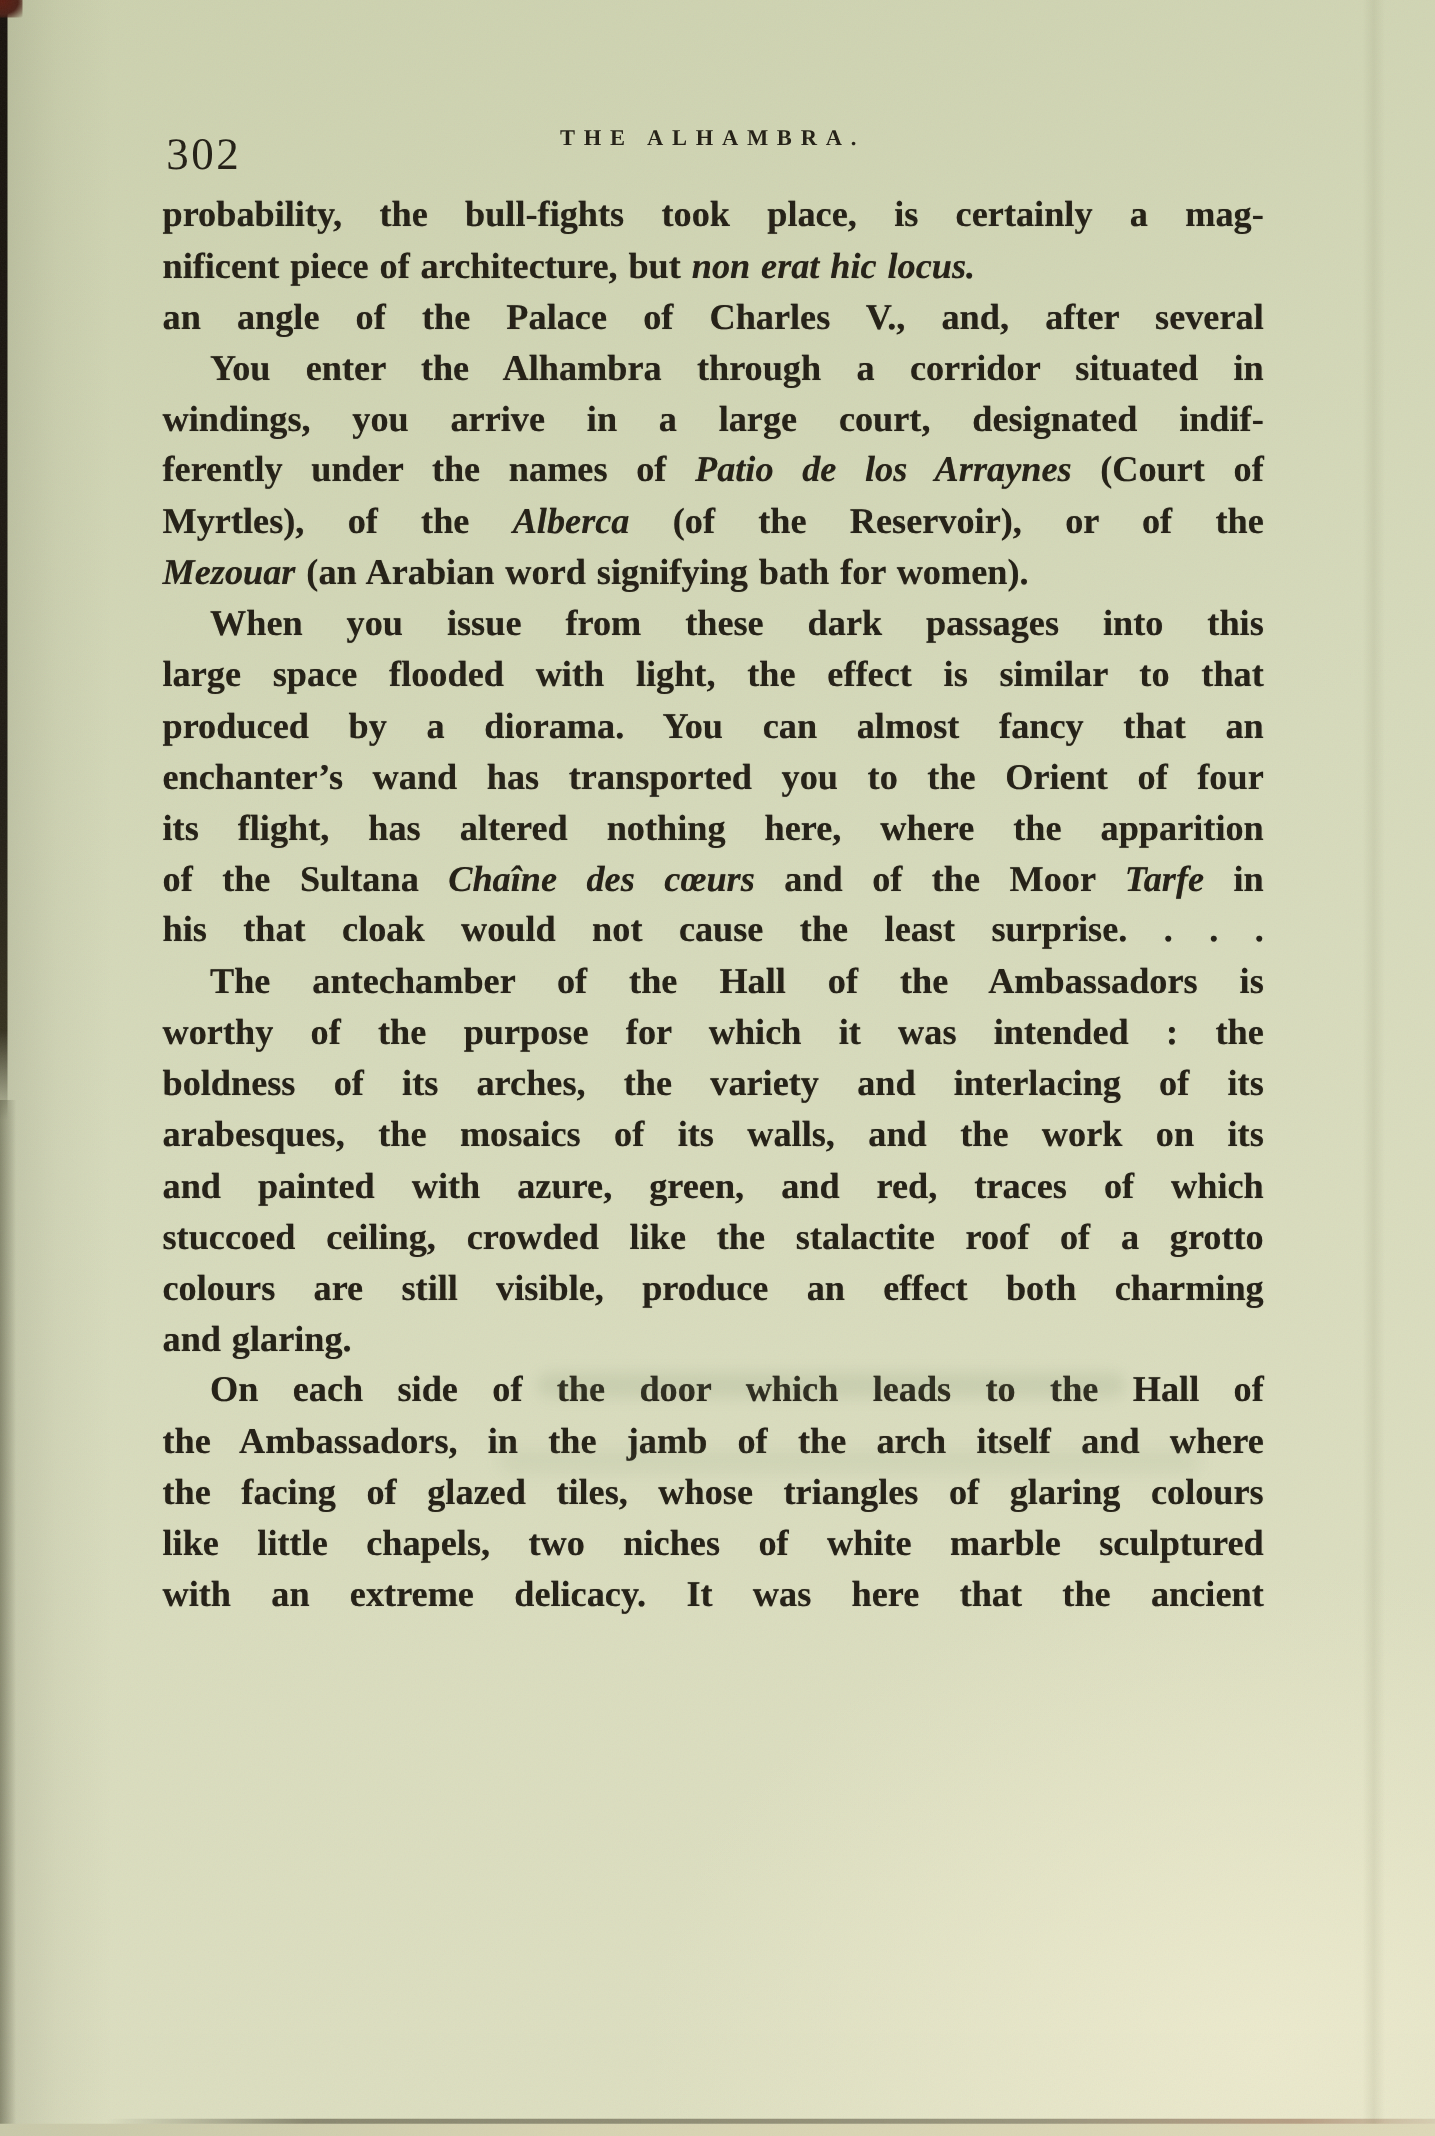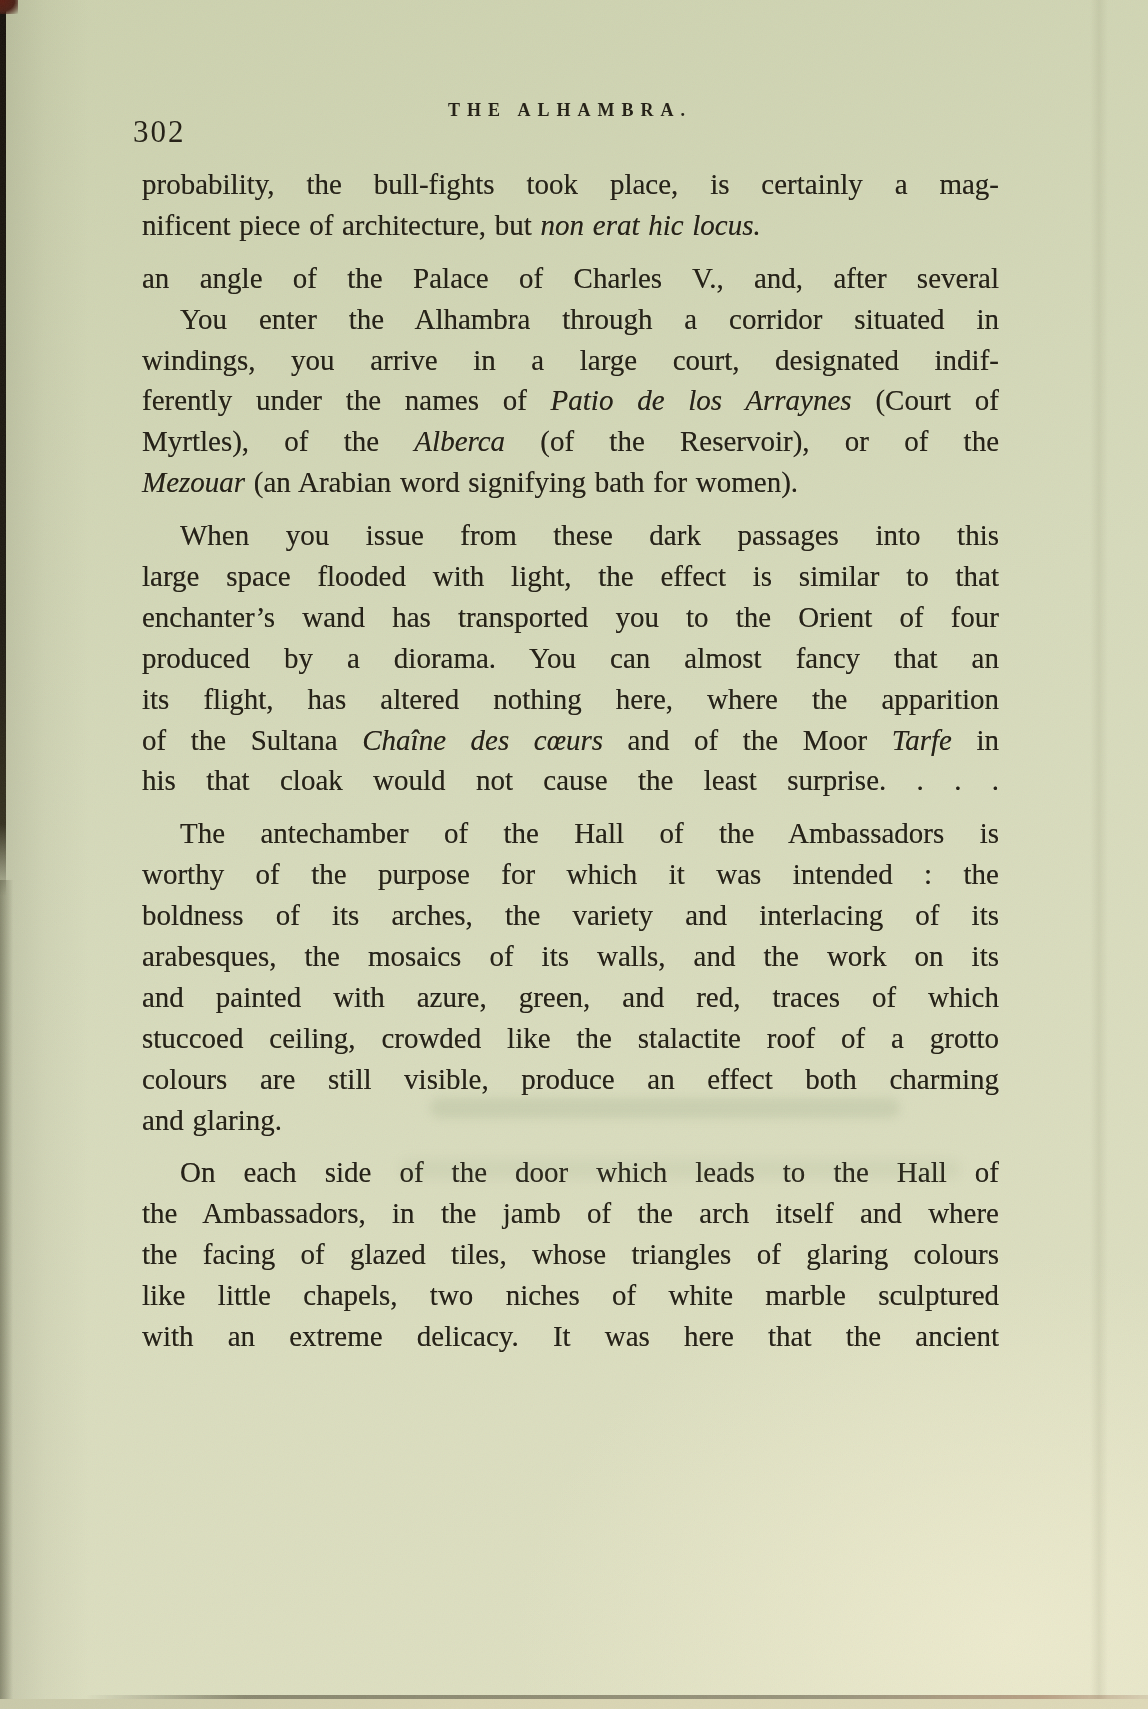--- a/index.html
+++ b/index.html
@@ -20,36 +20,36 @@
       linear-gradient(160deg, var(--paper-dark) 0%, var(--paper-mid) 45%, #dfe0c2 100%);
   }
   .page{position:absolute;inset:0;}
 
   
   .header{
     position:absolute;left:130px;top:98px;width:880px;height:42px;
     color:var(--ink);
   }
   .page-number{
-    position:absolute;left:3px;top:16px;
-    font-size:31px;letter-spacing:2px;text-align:right;
+    position:absolute;left:3px;top:4px;
+    font-size:36px;letter-spacing:2px;text-align:right;
   }
   .running-title{
     position:absolute;left:0;right:0;top:2px;text-align:center;
     font-size:18px;font-weight:bold;letter-spacing:7px;
   }
 
   
   .text-block{
     position:absolute;left:130px;top:152px;width:881px;
     color:var(--ink);
     font-size:29px;
     word-spacing:0.05em;
   }
-  .para{margin:12px;padding:0;}
+  .para{margin:0;padding:0;font-weight:bold;}
   .line{
     height:40.9px;line-height:40.9px;
     text-align:justify;
     text-align-last:justify;
     overflow:visible;
     text-shadow:0 0 0.6px rgba(34,30,20,0.55);
   }
   .line.rag{text-align-last:left;}
   .line.indent{text-indent:38px;}
   .line i{font-style:italic;}
@@ -109,22 +109,22 @@
         <div class="line"><span>an angle of the Palace of Charles V., and, after several</span></div>
         <div class="line indent"><span>You enter the Alhambra through a corridor situated in</span></div>
         <div class="line"><span>windings, you arrive in a large court, designated indif-</span></div>
         <div class="line"><span>ferently under the names of </span><i>Patio de los Arraynes</i><span> (Court of</span></div>
         <div class="line"><span>Myrtles), of the </span><i>Alberca</i><span> (of the Reservoir), or of the</span></div>
         <div class="line rag"><i>Mezouar</i><span> (an Arabian word signifying bath for women).</span></div>
       </div>
       <div class="para">
         <div class="line indent"><span>When you issue from these dark passages into this</span></div>
         <div class="line"><span>large space flooded with light, the effect is similar to that</span></div>
+        <div class="line"><span>produced by a diorama.  You can almost fancy that an</span></div>
         <div class="line"><span>enchanter’s wand has transported you to the Orient of four</span></div>
-        <div class="line"><span>produced by a diorama.  You can almost fancy that an</span></div>
         <div class="line"><span>its flight, has altered nothing here, where the apparition</span></div>
         <div class="line"><span>of the Sultana </span><i>Chaîne des cœurs</i><span> and of the Moor </span><i>Tarfe</i><span> in</span></div>
         <div class="line"><span>his that cloak would not cause the least surprise. . . .</span></div>
       </div>
       <div class="para">
         <div class="line indent"><span>The antechamber of the Hall of the Ambassadors is</span></div>
         <div class="line"><span>worthy of the purpose for which it was intended : the</span></div>
         <div class="line"><span>boldness of its arches, the variety and interlacing of its</span></div>
         <div class="line"><span>arabesques, the mosaics of its walls, and the work on its</span></div>
         <div class="line"><span>and painted with azure, green, and red, traces of which</span></div>

